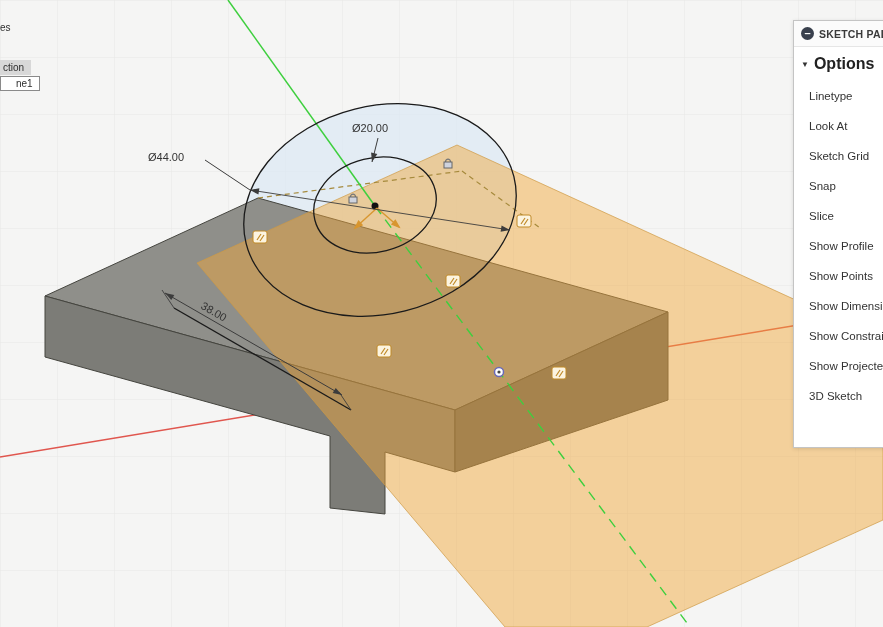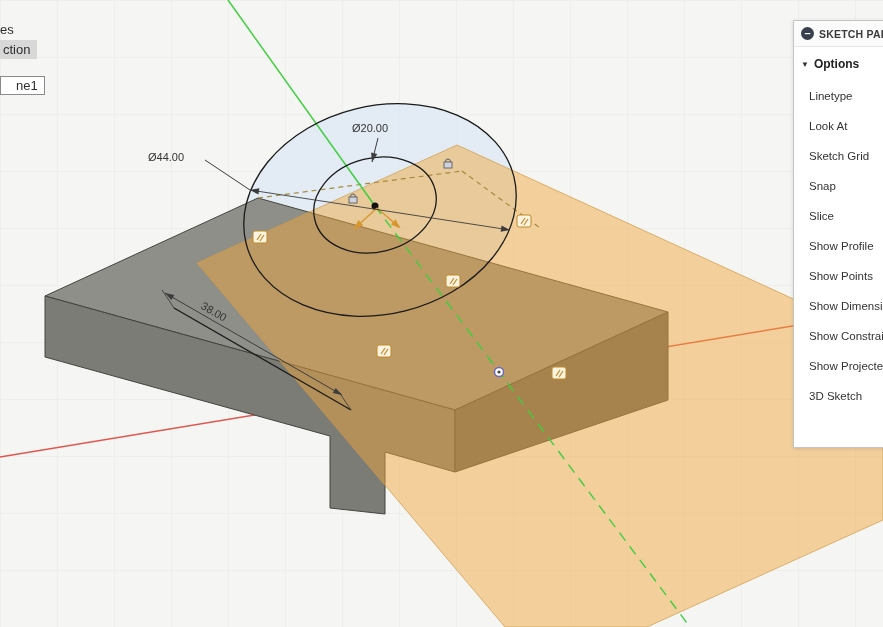--- a/index.html
+++ b/index.html
@@ -4,23 +4,23 @@
 <style>
   html,body{margin:0;padding:0;background:#fff;}
   #stage{
     position:relative;width:883px;height:627px;overflow:hidden;
     font-family:"Liberation Sans",sans-serif;background:#f5f5f4;
   }
   #viewport{position:absolute;left:0;top:0;}
   svg text{font-family:"Liberation Sans",sans-serif;}
 
   
-  .frag{position:absolute;left:0;font-size:13px;color:#2e2e2e;white-space:nowrap;z-index:5;}
+  .frag{position:absolute;left:0;font-size:10px;color:#2e2e2e;white-space:nowrap;z-index:5;}
   .frag-plain{top:22px;}
-  .frag-hover{top:40px;background:#d8d8d8;padding:2px 7px 2px 3px;text-align:right;}
+  .frag-hover{top:60px;background:#d8d8d8;padding:2px 7px 2px 3px;text-align:right;}
   .frag-box{top:76px;background:#ffffff;border:1px solid #8a8a8a;padding:1px 6px 1px 15px;}
 
   
   #palette{
     position:absolute;left:793px;top:20px;width:112px;height:426px;
     background:#ffffff;border:1px solid #c4c4c4;z-index:10;
     box-shadow:0 1px 4px rgba(0,0,0,.12);
   }
   #palette .hdr{
     display:flex;align-items:center;height:25px;padding-left:7px;
@@ -28,21 +28,21 @@
   }
   .min-icon{
     width:13px;height:13px;border-radius:50%;background:#39404d;color:#fff;
     display:flex;align-items:center;justify-content:center;flex:0 0 auto;
     font-size:11px;line-height:11px;font-weight:bold;
   }
   .pal-title{margin-left:5px;font-size:10.5px;font-weight:600;color:#3a3a3a;
     letter-spacing:.2px;white-space:nowrap;}
   .sec-row{display:flex;align-items:center;height:34px;padding-left:7px;gap:5px;}
   .sec-arrow{font-size:8px;color:#333;}
-  .sec-label{font-size:12px;font-weight:bold;color:#222;}
+  .sec-label{font-size:16px;font-weight:bold;color:#222;}
   .p-item{height:30px;line-height:30px;padding-left:15px;font-size:11.5px;
     color:#333;white-space:nowrap;cursor:default;}
 </style>
 </head>
 <body>
 
 <div id="stage">
 
   <svg id="viewport" width="883" height="627" viewBox="0 0 883 627">
     <defs>

